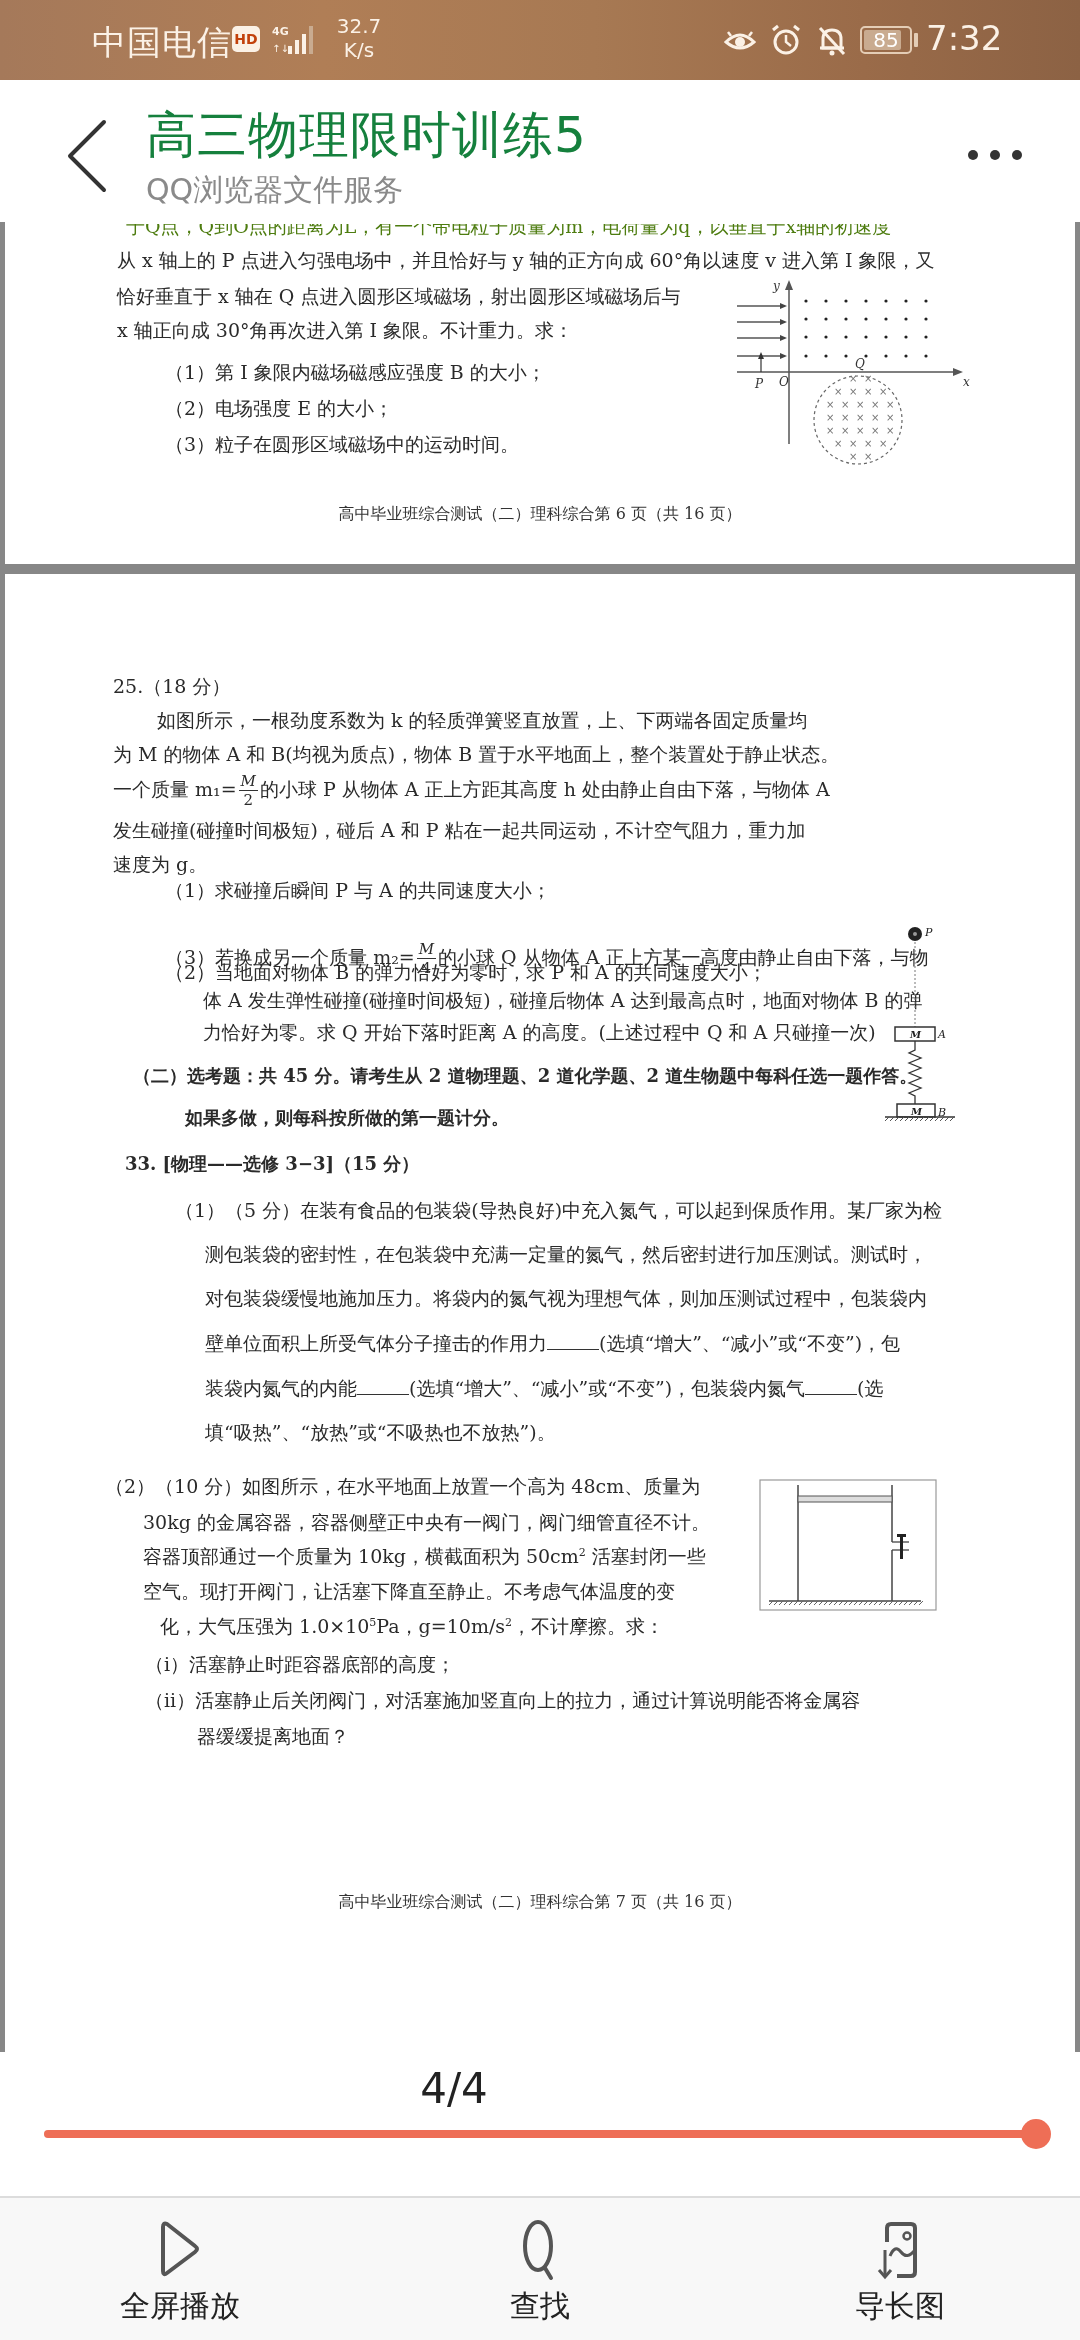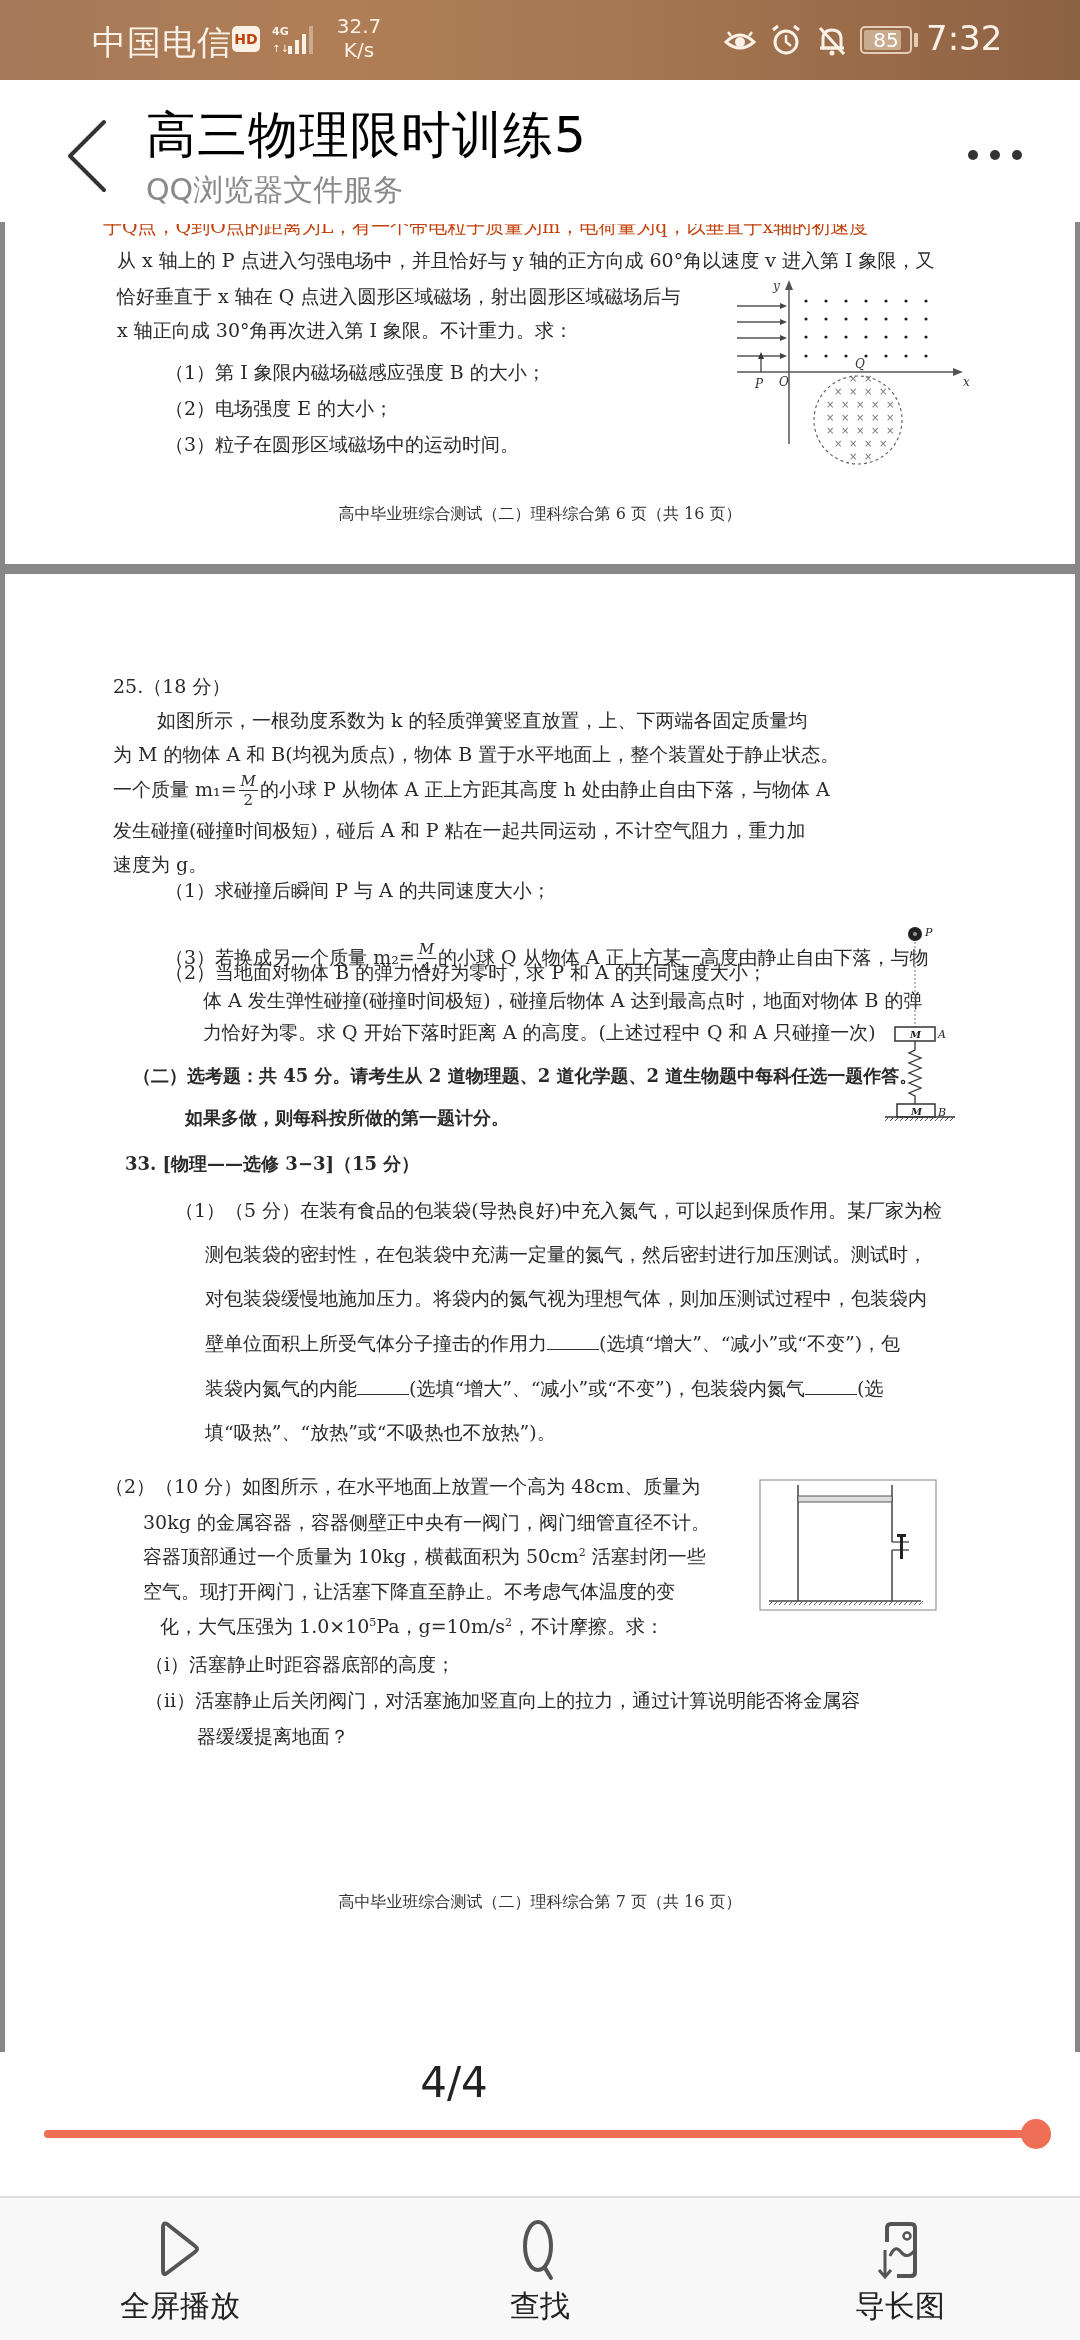--- a/index.html
+++ b/index.html
@@ -20,21 +20,21 @@
   .sb-icon { width: 36px; height: 36px; }
   .sb-battery { position: absolute; left: 860px; top: 26px; width: 52px; height: 28px; border: 2px solid #e4cdb6; border-radius: 5px; }
   .sb-battery-fill { position: absolute; left: 2px; top: 2px; height: 20px; background: #c9ab90; border-radius: 2px; }
   .sb-battery-text { position: absolute; left: 0; top: 0; width: 48px; height: 24px; font-size: 20px; line-height: 24px; text-align: center; color: #fff; }
   .sb-battery-tip { position: absolute; left: 914px; top: 33px; width: 4px; height: 14px; background: #e4cdb6; border-radius: 1px; }
   .sb-time { position: absolute; left: 926px; top: 18px; font-size: 34px; }
 
   
   .header { position: absolute; left: 0; top: 80px; width: 1080px; height: 142px; background: #fff; }
   .back-btn { position: absolute; left: 56px; top: 30px; width: 60px; height: 90px; }
-  .title { position: absolute; left: 146px; top: 22px; font-size: 50px; color: #000000; letter-spacing: 1px; }
+  .title { position: absolute; left: 146px; top: 22px; font-size: 50px; color: #15803d; letter-spacing: 1px; }
   .subtitle { position: absolute; left: 146px; top: 90px; font-size: 30px; color: #8a8a8a; }
   .more-btn { position: absolute; left: 960px; top: 60px; width: 70px; height: 30px; display: flex; gap: 12px; align-items: center; justify-content: center; }
   .more-btn span { width: 10px; height: 10px; border-radius: 50%; background: #333; display: block; }
 
   
   .viewport { position: absolute; left: 0; top: 222px; width: 1080px; height: 1830px; background: #878787; overflow: hidden; }
   .page { position: absolute; left: 5px; width: 1070px; background: #fff; }
   .page1 { top: -10px; height: 352px; }
   .page2 { top: 352px; height: 1500px; }
 
@@ -44,21 +44,21 @@
   .footer-text { font-size: 16px; color: #333; }
 
   .frac { display: inline-block; vertical-align: middle; text-align: center; font-size: 15px; line-height: 18px; margin: 0 2px; }
   .frac .num { display: block; border-bottom: 1px solid #333; padding: 0 2px; font-style: italic; }
   .frac .den { display: block; }
 
   .blank { display: inline-block; width: 52px; border-bottom: 1px solid #333; height: 18px; vertical-align: baseline; }
 
   
   .pager { position: absolute; left: 0; top: 2052px; width: 1080px; height: 134px; background: #fff; }
-  .page-num { position: absolute; left: 0; top: 6px; width: 908px; text-align: center; font-size: 42px; color: #222; }
+  .page-num { position: absolute; left: 0; top: 12px; width: 908px; text-align: center; font-size: 42px; color: #222; }
   .progress-track { position: absolute; left: 44px; top: 78px; width: 992px; height: 8px; background: #eee; border-radius: 4px; }
   .progress-fill { position: absolute; left: 0; top: 0; height: 8px; background: #ee6e56; border-radius: 4px; }
   .progress-thumb { position: absolute; top: -11px; width: 30px; height: 30px; border-radius: 50%; background: #ee6e56; margin-left: -15px; }
 
   
   .toolbar { position: absolute; left: 0; top: 2196px; width: 1080px; height: 144px; background: #f8f8f8; border-top: 2px solid #dcdcdc; }
   .tb-item { position: absolute; top: 0; width: 260px; height: 144px; text-align: center; }
   .tb-icon { display: block; margin: 18px auto 0; width: 70px; height: 66px; }
   .tb-label { display: block; font-size: 30px; color: #222; margin-top: 4px; }
 </style>
@@ -117,21 +117,21 @@
   <div class="more-btn">
     <span></span>
     <span></span>
     <span></span>
   </div>
 </div>
 
 <div class="viewport doc">
 
   <div class="page page1">
-    <div class="line" style="left:98px; top:2px; color:#c2410c; clip-path: inset(10px 0 0 0);">于Q点，Q到O点的距离为L，有一个带电粒子质量为m，电荷量为q，以垂直于x轴的初速度</div>
+    <div class="line" style="left:121px; top:2px; color:#4d7c0f; clip-path: inset(10px 0 0 0);">于Q点，Q到O点的距离为L，有一个带电粒子质量为m，电荷量为q，以垂直于x轴的初速度</div>
     <div class="line" style="left:112px; top:36px;">从 x 轴上的 P 点进入匀强电场中，并且恰好与 y 轴的正方向成 60°角以速度 v 进入第 I 象限，又</div>
     <div class="line" style="left:112px; top:72px;">恰好垂直于 x 轴在 Q 点进入圆形区域磁场，射出圆形区域磁场后与</div>
     <div class="line" style="left:112px; top:106px;">x 轴正向成 30°角再次进入第 I 象限。不计重力。求：</div>
     <div class="line" style="left:160px; top:148px;">（1）第 I 象限内磁场磁感应强度 B 的大小；</div>
     <div class="line" style="left:160px; top:184px;">（2）电场强度 E 的大小；</div>
     <div class="line" style="left:160px; top:220px;">（3）粒子在圆形区域磁场中的运动时间。</div>
 
     <svg style="position:absolute; left:718px; top:62px;" width="260" height="200" viewBox="0 0 260 200">
 
       <line x1="66" y1="170" x2="66" y2="12" stroke="#555" stroke-width="1.5"></line>

